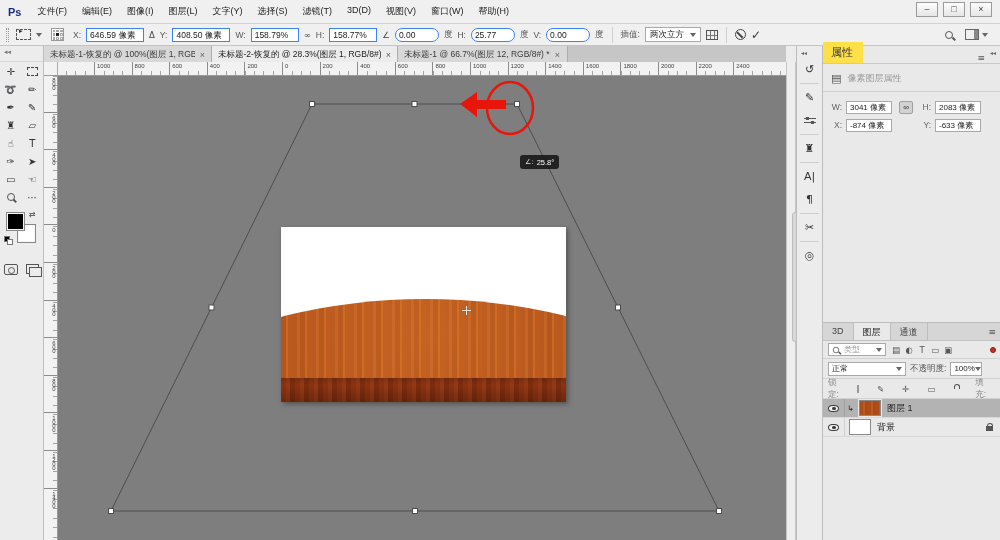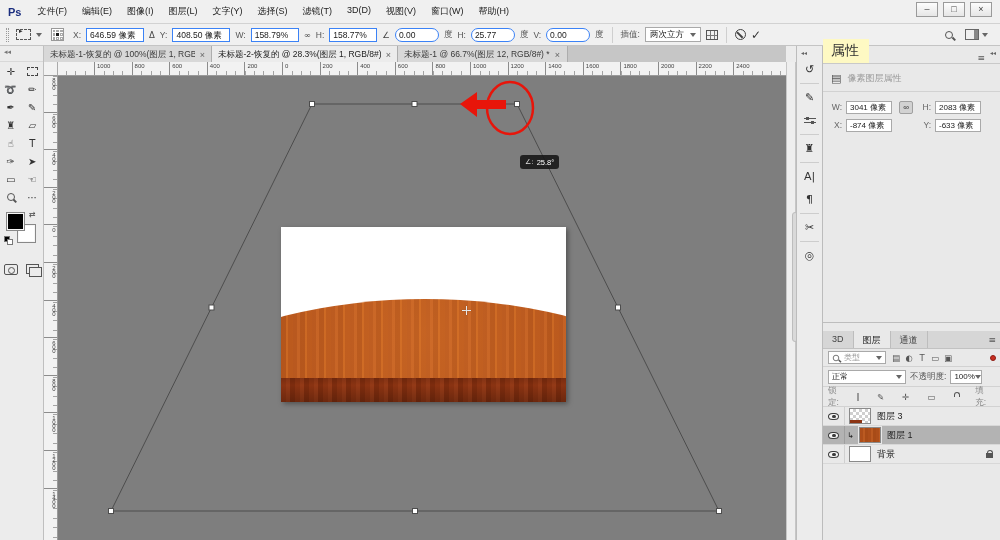--- a/index.html
+++ b/index.html
@@ -103,34 +103,34 @@
   .slidericon { width:12px; height:9px; position:relative;
     background:linear-gradient(#555 0 0) 0 2px/12px 1px no-repeat, linear-gradient(#555 0 0) 0 6px/12px 1px no-repeat; }
   .slidericon::before { content:""; position:absolute; left:2px; top:0.5px; width:3px; height:3.5px; background:#555; }
   .slidericon::after { content:""; position:absolute; right:2px; top:4.5px; width:3px; height:3.5px; background:#555; }
 
   #panels { position:absolute; left:822px; top:46px; width:178px; height:494px; background:#e9e9e9; border-left:1px solid #bcbcbc; }
   #panels-collapse { position:absolute; right:4px; top:3px; font-size:6px; color:#666; }
 
   
   #props-tabrow { height:18px; border-bottom:1px solid #c9c9c9; display:flex; align-items:flex-end; }
-  .panel-tab { font-size:14px; padding:3px 10px 3px 8px; background:#fef9c3; color:#333; }
+  .panel-tab { font-size:11px; padding:3px 10px 3px 8px; background:#fde047; color:#333; }
   .panel-menu { margin-left:auto; margin-right:16px; font-size:9px; color:#555; letter-spacing:-1px; }
   #props-type { display:flex; align-items:center; gap:6px; padding:8px 8px 6px 8px; }
   #props-type .imgicon { font-size:11px; color:#555; }
   #props-type .typetext { font-size:9px; color:#9a9a9a; }
   #props-sep { height:1px; background:#d2d2d2; margin:0 0 6px 0; }
   .props-row { display:flex; align-items:center; gap:4px; padding:2px 8px; font-size:8.5px; color:#666; height:18px; }
   .pfield { background:#fff; border:1px solid #a9a9a9; width:46px; height:13px; line-height:11px; padding:0 3px; font-size:8px; color:#222; white-space:nowrap; }
   .linkbtn { width:14px; height:13px; background:#d2d2d2; border:1px solid #a0a0a0; border-radius:2px; font-size:8px; line-height:11px; text-align:center; color:#333; margin:0 3px; }
   .props-spacer-lab { width:11px; text-align:right; }
 
   
   #layers { position:absolute; left:0; top:276px; width:178px; bottom:0; background:#e9e9e9; border-top:1px solid #bdbdbd; }
-  #layers-tabs { height:18px; display:flex; align-items:stretch; background:#d6d6d6; border-bottom:1px solid #c2c2c2;margin-top:8px; }
+  #layers-tabs { height:18px; display:flex; align-items:stretch; background:#d6d6d6; border-bottom:1px solid #c2c2c2; }
   .ltab { font-size:9px; padding:3px 9px; color:#444; border-right:1px solid #bdbdbd; background:#d6d6d6; }
   .ltab.active { background:#e9e9e9; color:#222; }
   #layers-tabs .panel-menu { margin-right:6px; align-self:center; }
   #filter-row { height:18px; display:flex; align-items:center; gap:4px; padding:0 5px; border-bottom:1px solid #d2d2d2; }
   #filter-box { display:flex; align-items:center; gap:4px; background:#fff; border:1px solid #a9a9a9; height:13px; padding:0 3px; width:58px; font-size:8px; color:#999; }
   .filter-icon { font-size:8.5px; color:#555; width:12px; text-align:center; }
   #filter-dot { width:6px; height:6px; border-radius:50%; background:#c92e21; margin-left:auto; border:1px solid #8e1d14; }
   #blend-row { height:20px; display:flex; align-items:center; gap:4px; padding:0 5px; border-bottom:1px solid #d2d2d2; font-size:8.5px; color:#555; }
   .selbox { background:#fff; border:1px solid #a9a9a9; height:14px; display:flex; align-items:center; justify-content:space-between; padding:0 3px; font-size:8px; color:#222; }
   #blend-box { width:78px; } .opac-box { width:32px;align-items:center; }
@@ -491,27 +491,20 @@
         <span class="lockico glyph">✛</span>
         <span class="lockico glyph">▭</span>
         <span class="mini-lock"></span>
         <span style="margin-left:4px;">填充:</span>
         <div class="selbox opac-box">
           <span>100%</span>
           <span class="caret"></span>
         </div>
       </div>
       <div id="layer-list">
-          <div class="layer-row">
-            <div class="eye-cell">
-              <span class="eye"></span>
-            </div>
-            <span class="thumb checker sliver"></span>
-            <span class="layer-name">图层 3</span>
-          </div>
           <div class="layer-row selected">
             <div class="eye-cell">
               <span class="eye"></span>
             </div>
             <span class="clip-arrow glyph">↳</span>
             <span class="thumb wood"></span>
             <span class="layer-name">图层 1</span>
           </div>
           <div class="layer-row">
             <div class="eye-cell">

